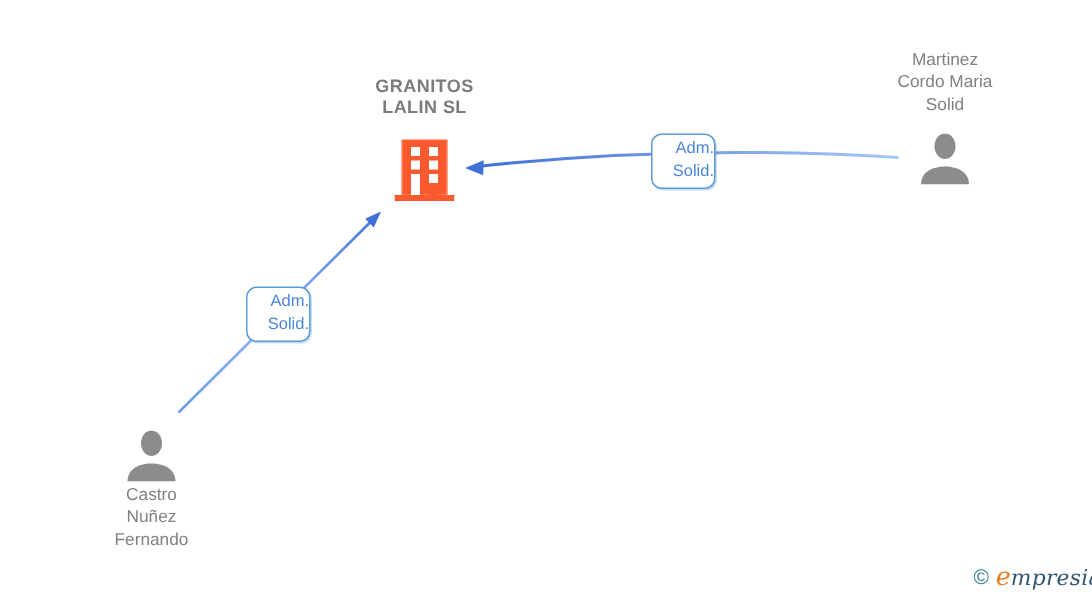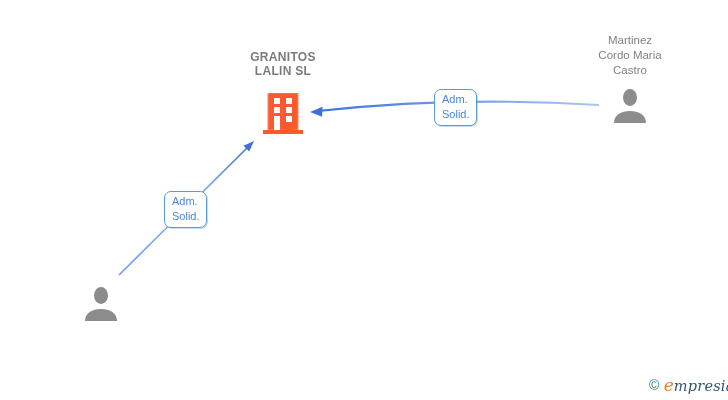--- a/index.html
+++ b/index.html
@@ -51,20 +51,21 @@
     background: #ffffff;
     border: 1.6px solid #5b9bd5;
     border-radius: 7px;
     box-shadow: 1px 1px 0 rgba(91,155,213,0.35);
     color: #4a86d8;
     font-size: 11px;
     line-height: 15px;
     padding: 2px 0 12px 7px;
     white-space: pre-line;
     cursor: pointer;
+    text-align: right;
   }
   .relation-box.r1 { left: 434px; top: 89px; }
   .relation-box.r2 { left: 164px; top: 191px; }
   .logo {
     position: absolute;
     left: 649px; top: 375px;
     white-space: nowrap;
     cursor: pointer;
   }
   .logo-copyright {
@@ -120,30 +121,33 @@
     <rect x="11" y="14" width="6" height="6" fill="#ffffff"></rect>
     <rect x="23" y="14" width="6" height="6" fill="#ffffff"></rect>
     <rect x="11" y="23" width="6" height="6" fill="#ffffff"></rect>
     <rect x="23" y="23" width="6" height="6" fill="#ffffff"></rect>
     <rect x="11" y="28" width="6" height="9" fill="#ffffff"></rect>
     <rect x="23" y="32" width="6" height="5" fill="#FB5A2E"></rect>
   </svg>
 
   <div class="person-name martinez">Martinez
 Cordo Maria
-Castro</div>
+Solid</div>
   <svg class="person-icon martinez" width="36" height="34" viewBox="0 0 36 34">
     <ellipse cx="18" cy="8.5" rx="7" ry="8.5" fill="#8C8C8C"></ellipse>
     <path d="M2,34 c0,-8 7,-12 16,-12 c9,0 16,4 16,12 z" fill="#8C8C8C"></path>
   </svg>
 
   <svg class="person-icon castro" width="36" height="34" viewBox="0 0 36 34">
     <ellipse cx="18" cy="8.5" rx="7" ry="8.5" fill="#8C8C8C"></ellipse>
     <path d="M2,34 c0,-8 7,-12 16,-12 c9,0 16,4 16,12 z" fill="#8C8C8C"></path>
   </svg>
+  <div class="person-name castro">Castro
+Nuñez
+Fernando</div>
 
   <div class="relation-box r1">Adm.
 Solid.</div>
   <div class="relation-box r2">Adm.
 Solid.</div>
 
   <div class="logo">
     <span class="logo-copyright">©</span>
     <span class="logo-e">e</span><span class="logo-rest">mpresia</span>
   </div>

